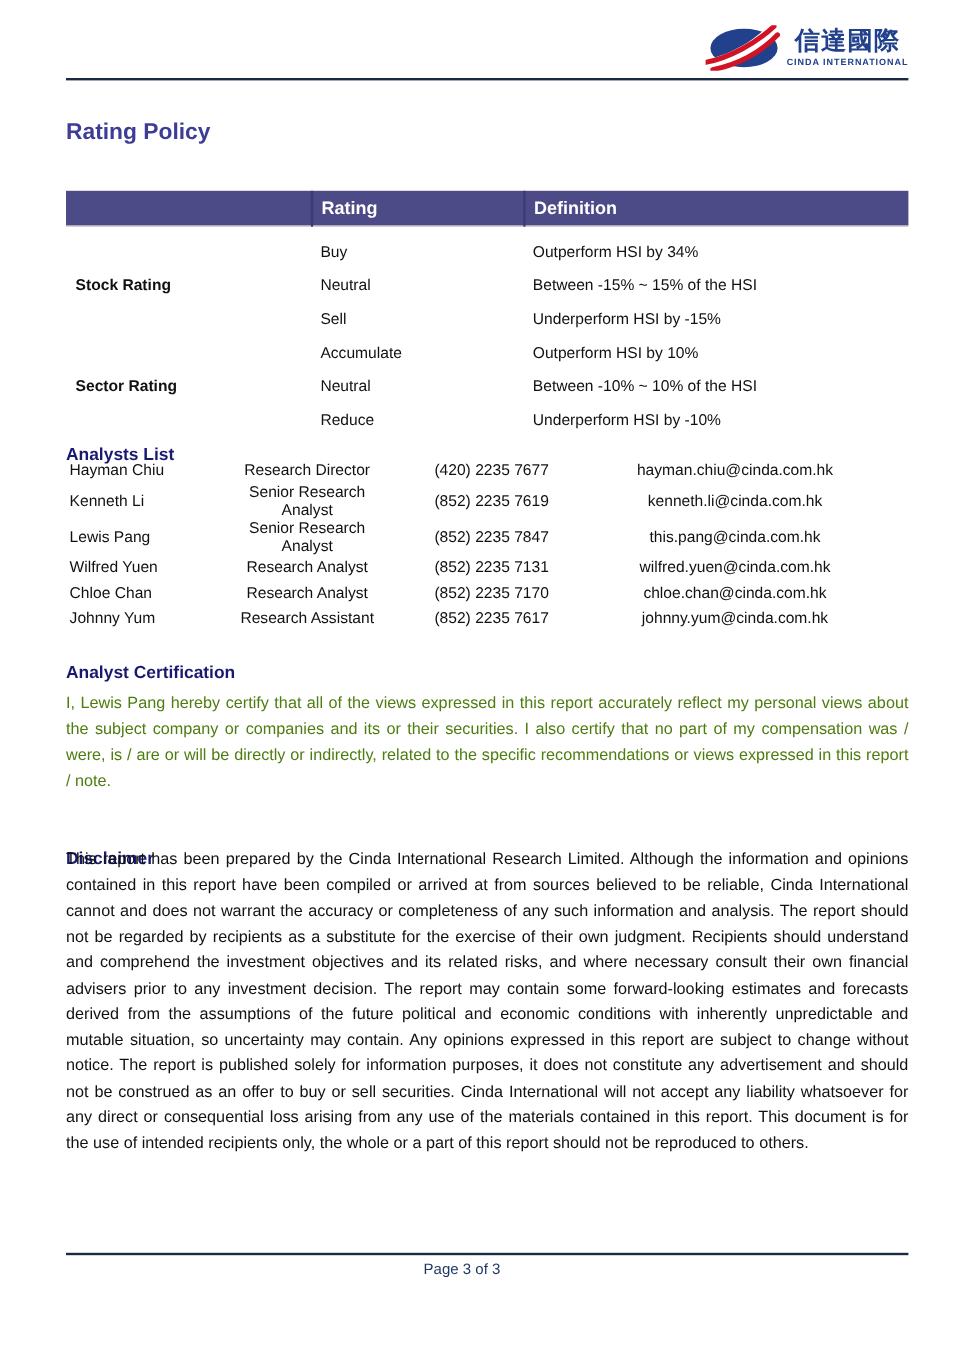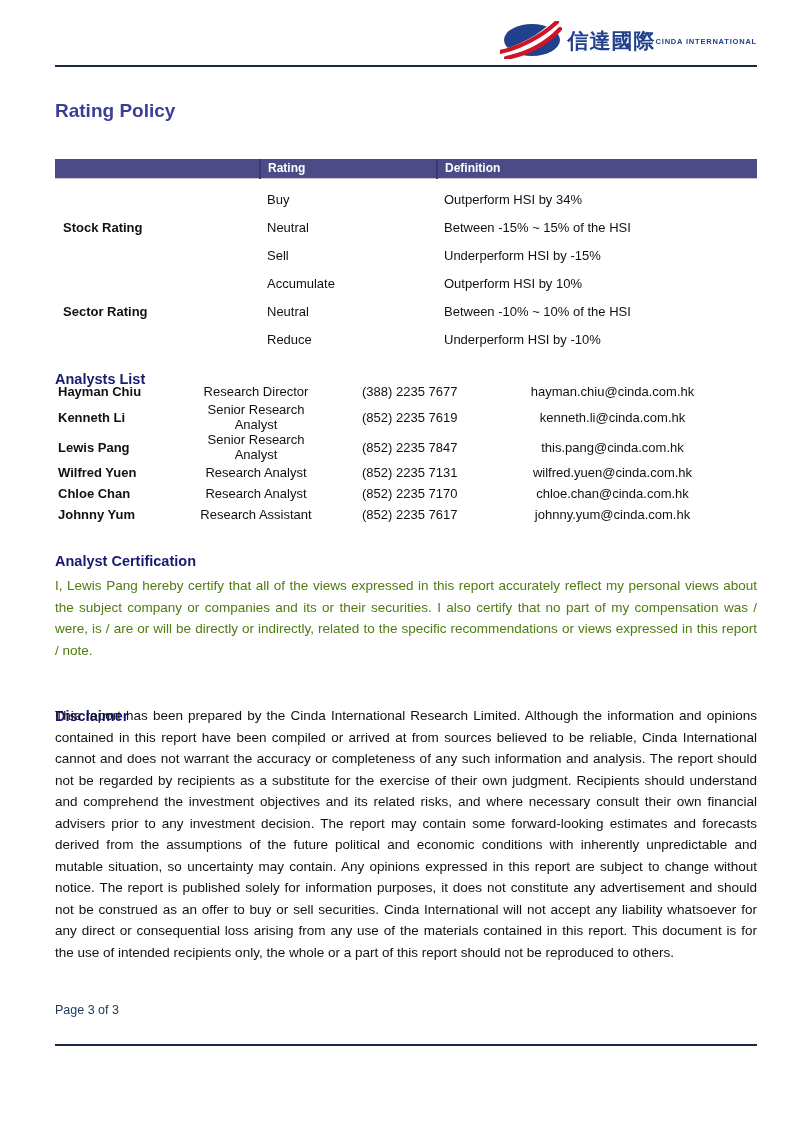--- a/index.html
+++ b/index.html
@@ -18,21 +18,21 @@
   
   .logo-block {
     position: absolute;
     top: 21px;
     right: 43px;
     display: flex;
     align-items: center;
     gap: 6px;
   }
   .logo-mark { width: 62px; height: 38px; }
-  .logo-text { display: flex; flex-direction: row; align-items: center; line-height: 1; }
+  .logo-text { display: flex; flex-direction: column; align-items: center; line-height: 1; }
   .logo-cn {
     font-size: 21px;
     font-weight: bold;
     color: var(--brand_blue, #21418c);
     letter-spacing: 1px;
     white-space: nowrap;
   }
   .logo-en {
     margin-top: 3px;
     font-size: 7.5px;
@@ -67,23 +67,23 @@
     left: 55px;
     width: 702px;
     border-collapse: collapse;
     font-size: 13px;
   }
   .rating-table th {
     background: var(--table_header_bg, #4c4b87);
     color: #ffffff;
     font-weight: bold;
     text-align: left;
-    height: 19px;
+    height: 29px;
     padding: 0 0 0 7px;
-    font-size: 12px;
+    font-size: 15px;
     border-bottom: 1px solid #c8c8c8;
   }
   .rating-table th.divided { border-left: 2px solid #3b3a78; }
   .rating-table td {
     height: 21px;
     vertical-align: middle;
     padding: 13px 0 0 7px;
   }
   .rating-table td.group-label {
     font-weight: bold;
@@ -102,21 +102,21 @@
   .analysts-heading { top: 343px; margin-top: 28px; }
   .analysts-table {
     position: absolute;
     top: 381px;
     left: 55px;
     width: 700px;
     border-collapse: collapse;
     font-size: 13px;
   }
   .analysts-table td { height: 21px; vertical-align: middle; }
-  .analysts-table td.a-name  { width: 135px; text-align: left; padding-left: 3px; font-weight: bold; }
+  .analysts-table td.a-name  { width: 135px; text-align: left; padding-left: 3px; }
   .analysts-table td.a-title { width: 132px; text-align: center; }
   .analysts-table td.a-phone { width: 148px; text-align: left; padding-left: 40px; }
   .analysts-table td.a-email { width: 285px; text-align: center; }
 
   
   .cert-heading { top: 553px; }
   .cert-body {
     position: absolute;
     top: 575px;
     left: 55px;
@@ -142,24 +142,24 @@
   .footer-rule {
     position: absolute;
     top: 1044px;
     left: 55px;
     width: 702px;
     height: 2px;
     background: var(--rule_navy, #1b2a44);
   }
   .footer-text {
     position: absolute;
-    top: 1003px;
+    top: 1051px;
     left: 55px;
     width: 660px;
-    text-align: left;
+    text-align: center;
     font-size: 12.5px;
     color: var(--footer_navy, #1f3864);
   }
 </style>
 </head>
 <body>
 
 <div class="page">
 
   <div class="logo-block">
@@ -220,21 +220,21 @@
       </tr>
     </tbody>
   </table>
 
   <div class="section-heading analysts-heading">Analysts List</div>
   <table class="analysts-table">
     <tbody>
       <tr>
         <td class="a-name">Hayman Chiu</td>
         <td class="a-title">Research Director</td>
-        <td class="a-phone">(388) 2235 7677</td>
+        <td class="a-phone">(420) 2235 7677</td>
         <td class="a-email">hayman.chiu@cinda.com.hk</td>
       </tr>
       <tr>
         <td class="a-name">Kenneth Li</td>
         <td class="a-title">Senior Research Analyst</td>
         <td class="a-phone">(852) 2235 7619</td>
         <td class="a-email">kenneth.li@cinda.com.hk</td>
       </tr>
       <tr>
         <td class="a-name">Lewis Pang</td>

